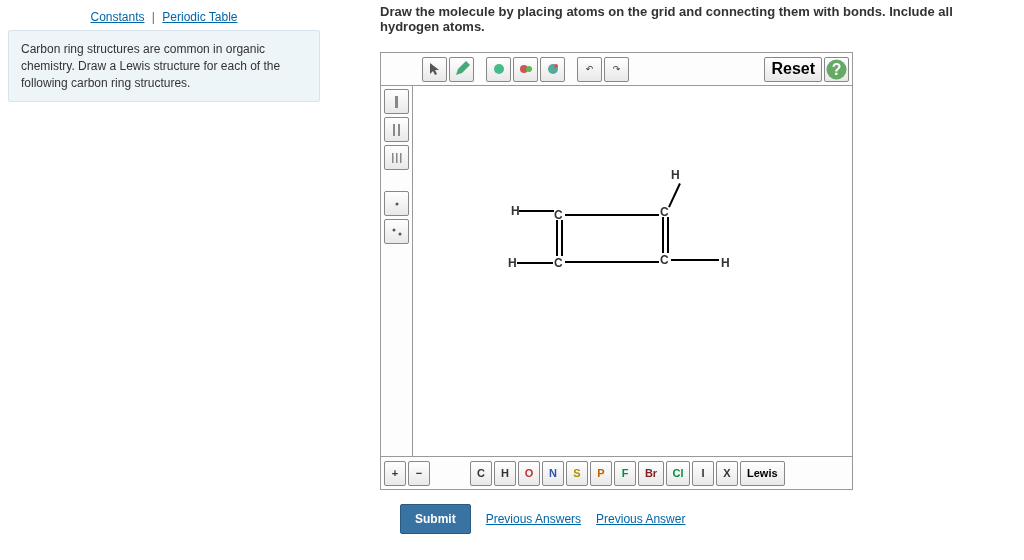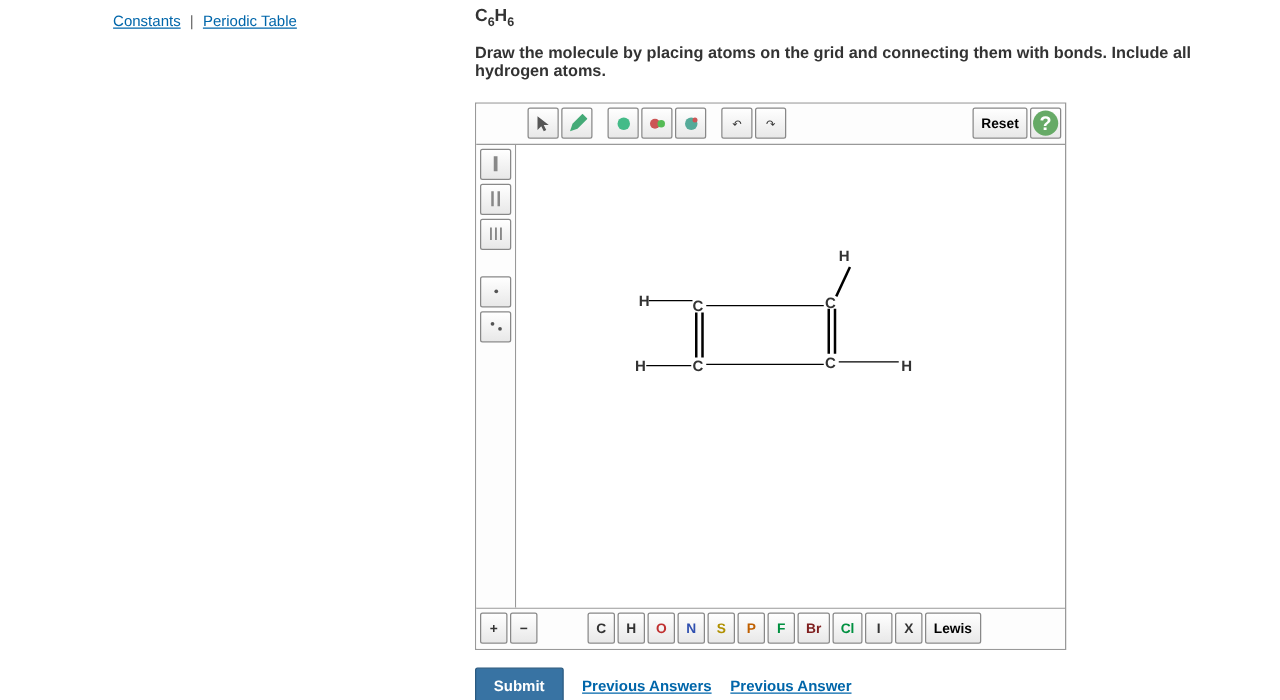--- a/index.html
+++ b/index.html
@@ -12,56 +12,56 @@
   .prompt-box { background: #eef5f9; border: 1px solid #d6e3ea; padding: 10px 12px; border-radius: 2px; font-size: 12px; color: #333; line-height: 1.4; }
   .right-panel { flex: 1; padding: 4px 20px 10px 45px; }
   .formula { font-size: 14px; font-weight: bold; margin-bottom: 10px; }
   .formula sub { font-size: 10px; }
   .instruction { font-size: 13px; font-weight: bold; margin-bottom: 18px; }
   .editor-outer { border: 1px solid #999; width: 473px; background: #fff; position: relative; }
   .top-toolbar { height: 33px; border-bottom: 1px solid #999; display: flex; align-items: center; padding: 3px 3px; background: #fdfdfd; }
   .tool-btn { width: 25px; height: 25px; border: 1px solid #888; margin-right: 2px; background: linear-gradient(#fff,#e8e8e8); display: flex; align-items: center; justify-content: center; font-size: 9px; cursor: pointer; border-radius: 2px; }
   .tool-btn svg { width: 16px; height: 16px; }
   .spacer { flex: 1; }
-  .reset-btn { height: 25px; padding: 0 6px; border: 1px solid #888; background: linear-gradient(#fff,#e8e8e8); font-size: 11px; font-weight: bold; cursor: pointer; margin-right: 2px; border-radius: 2px; }
+  .reset-btn { height: 25px; padding: 0 6px; border: 1px solid #888; background: linear-gradient(#fff,#e8e8e8); font-size: 16px; font-weight: bold; cursor: pointer; margin-right: 2px; border-radius: 2px; }
   .help-btn { width: 25px; height: 25px; border: 1px solid #888; background: linear-gradient(#fff,#e8e8e8); display:flex; align-items:center; justify-content:center; cursor:pointer; border-radius: 2px; }
   .editor-body { display: flex; height: 370px; }
   .side-toolbar { width: 32px; border-right: 1px solid #999; padding: 3px 3px; background: #fdfdfd; }
   .side-toolbar .tool-btn { display: flex; margin-bottom: 3px; }
   .canvas { flex: 1; position: relative; background: #fff; }
   .atom { position: absolute; font-size: 12px; font-weight: bold; font-family: Arial; }
   .bond { position: absolute; background: #000; }
   .bottom-toolbar { height: 33px; border-top: 1px solid #999; display: flex; align-items: center; padding: 3px 3px; background: #fdfdfd; }
   .elem-btn { width: 22px; height: 25px; border: 1px solid #888; margin-right: 2px; background: linear-gradient(#fff,#e8e8e8); display:flex; align-items:center; justify-content:center; font-size: 11px; font-weight: bold; cursor: pointer; border-radius:2px; }
   .more-btn { height: 25px; padding: 0 6px; border: 1px solid #888; background: linear-gradient(#fff,#e8e8e8); font-size: 11px; font-weight:bold; cursor:pointer; border-radius:2px; }
-  .action-row { margin-top: 14px; display: flex; align-items: center; gap: 15px; }
+  .action-row { margin-top: 14px; display: flex; align-items: center; gap: 15px; margin-left: 20px; }
   .submit-btn { background: #3873a3; color: #fff; border: 1px solid #2a5a80; padding: 7px 14px; font-size: 12px; font-weight: bold; cursor: pointer; border-radius: 2px; }
-  .action-link { color: #0066aa; text-decoration: underline; font-size: 12px; font-weight: bold; cursor: pointer; }
+  .action-link { color: #0066aa; text-decoration: underline; font-size: 12px; font-weight: normal; cursor: pointer; }
   .tool-gap { width: 10px; }
   .c-red { color: #c03030; }
   .c-blue { color: #3050b0; }
   .c-yellow { color: #b09000; }
   .c-green { color: #009040; }
   .c-orange { color: #c06000; }
   .c-darkred { color: #802020; }
 </style>
 </head>
 <body>
 
 <div class="container">
   <div class="left-panel">
     <div class="links-row">
       <a href="#">Constants</a>
       <span class="sep">|</span>
       <a href="#">Periodic Table</a>
     </div>
+    <div class="prompt-box">Carbon ring structures are common in organic chemistry. Draw a Lewis structure for each of the following carbon ring structures.</div>
   </div>
 
   <div class="right-panel">
-    <div class="formula">C<sub>6</sub>H<sub>6</sub></div>
     <div class="instruction">Draw the molecule by placing atoms on the grid and connecting them with bonds. Include all hydrogen atoms.</div>
 
     <div class="editor-outer">
       <div class="top-toolbar">
         <div class="tool-gap" style="width:38px"></div>
         <div class="tool-btn">
             <svg viewBox="0 0 16 16">
               <path d="M3 2 L3 13 L6 10 L8 14 L10 13 L8 9 L12 9 Z" fill="#555"></path>
             </svg>
           </div>

